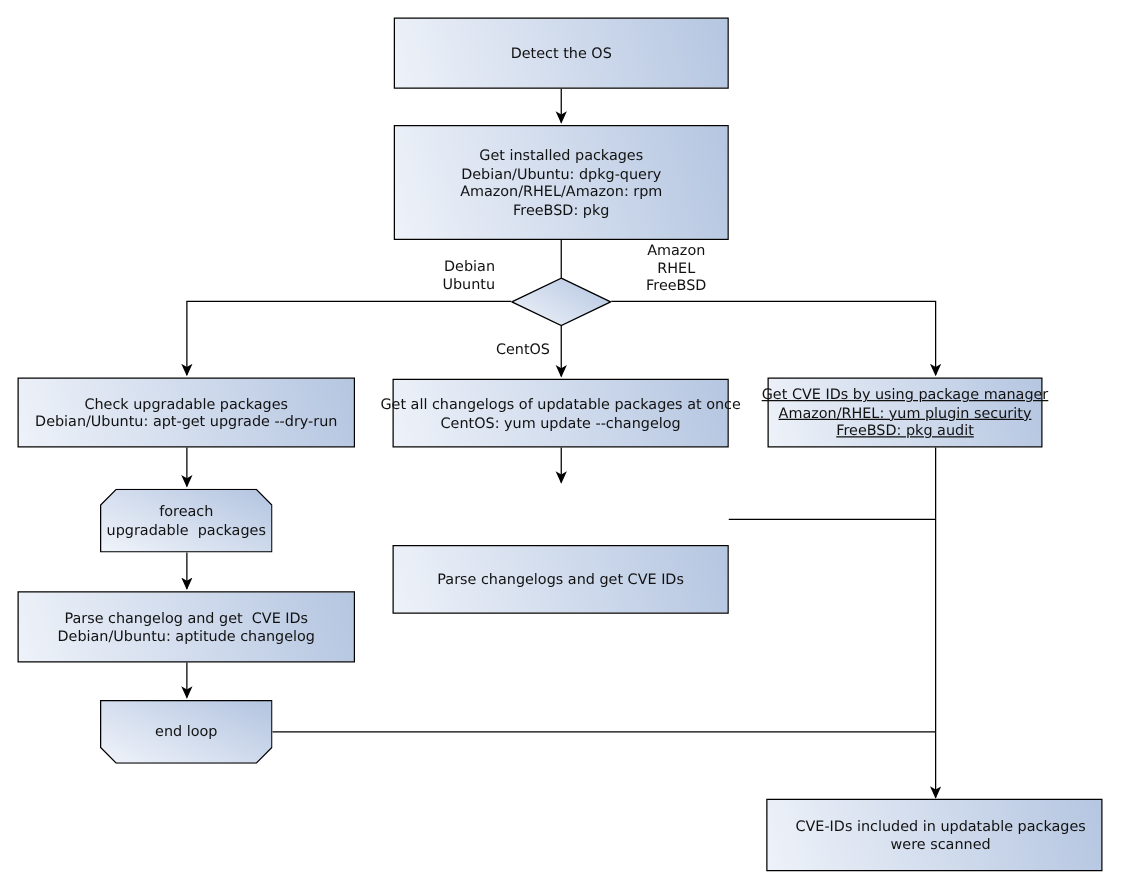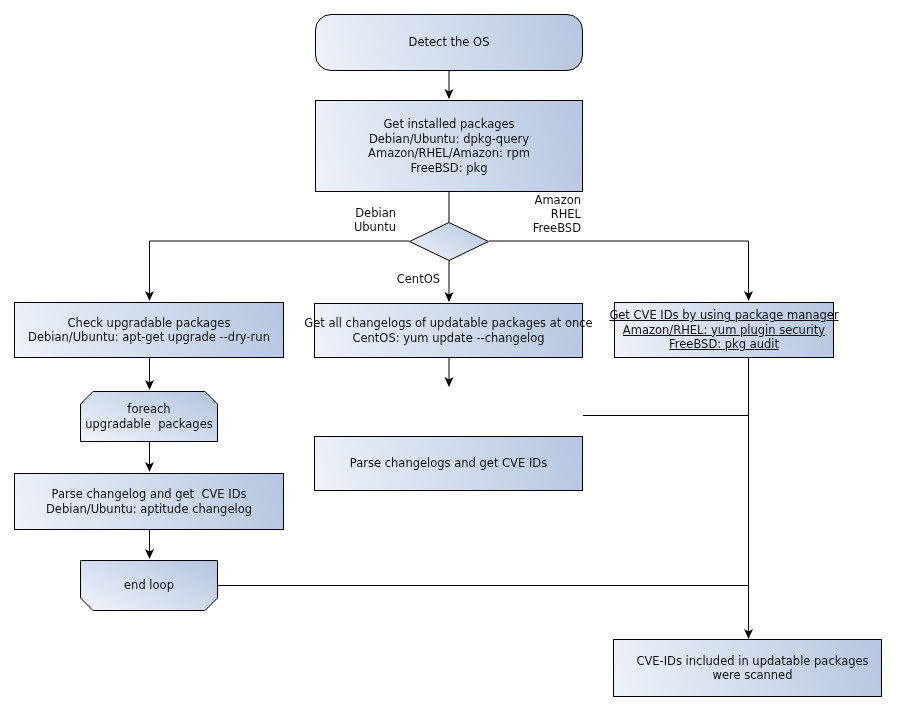--- a/index.html
+++ b/index.html
@@ -68,21 +68,21 @@
 
   .edge-label {
     position: absolute;
     color: var(--text-color);
     font-size: 11.5px;
     line-height: 13.8px;
     white-space: pre;
     z-index: 2;
   }
   .align-right { text-align: right; }
-  .align-left { text-align: right; }
+  .align-left { text-align: center; }
 </style>
 </head>
 <body>
 
 <div class="canvas">
 
   <svg class="connectors" viewBox="0 0 898 712" xmlns="http://www.w3.org/2000/svg">
     <defs>
       <marker id="arrowhead" markerUnits="userSpaceOnUse" markerWidth="14" markerHeight="12" refX="9" refY="4.5" orient="auto">
         <path class="arrowfill" d="M0,0 L10,4.5 L0,9 L2.6,4.5 Z"></path>
@@ -95,21 +95,21 @@
     <path class="edge" d="M449,260.5 L449,301" marker-end="url(#arrowhead)"></path>
     <path class="edge" d="M149.5,358 L149.5,389" marker-end="url(#arrowhead)"></path>
     <path class="edge" d="M149.5,442 L149.5,471" marker-end="url(#arrowhead)"></path>
     <path class="edge" d="M149.5,530 L149.5,558" marker-end="url(#arrowhead)"></path>
     <path class="edge" d="M218,585.5 L748.5,585.5"></path>
     <path class="edge" d="M583,415.5 L748.5,415.5"></path>
     <path class="edge" d="M748.5,358 L748.5,638" marker-end="url(#arrowhead)"></path>
     <path class="edge" d="M449,358 L449,386" marker-end="url(#arrowhead)"></path>
   </svg>
 
-  <div class="node rect" style="left:315px; top:14px; width:268px; height:57px;border-radius:16px;">
+  <div class="node rect" style="left:315px; top:14px; width:268px; height:57px;">
     <span class="node-text">Detect the OS</span>
   </div>
 
   <div class="node rect" style="left:315px; top:100px; width:268px; height:92px;">
     <span class="node-text">Get installed packages
 Debian/Ubuntu: dpkg-query
 Amazon/RHEL/Amazon: rpm
 FreeBSD: pkg</span>
   </div>
 

